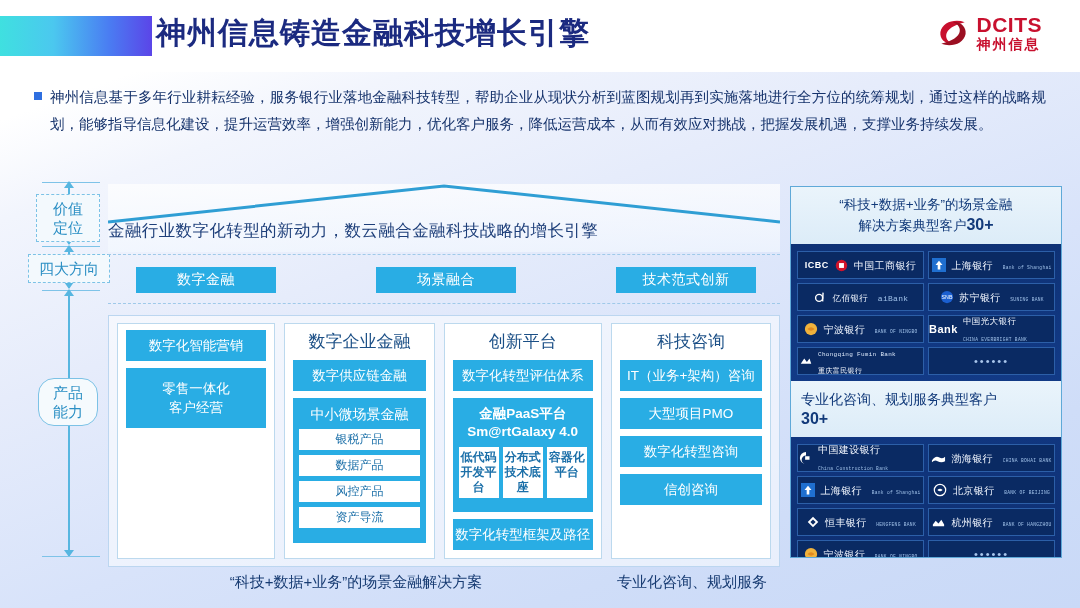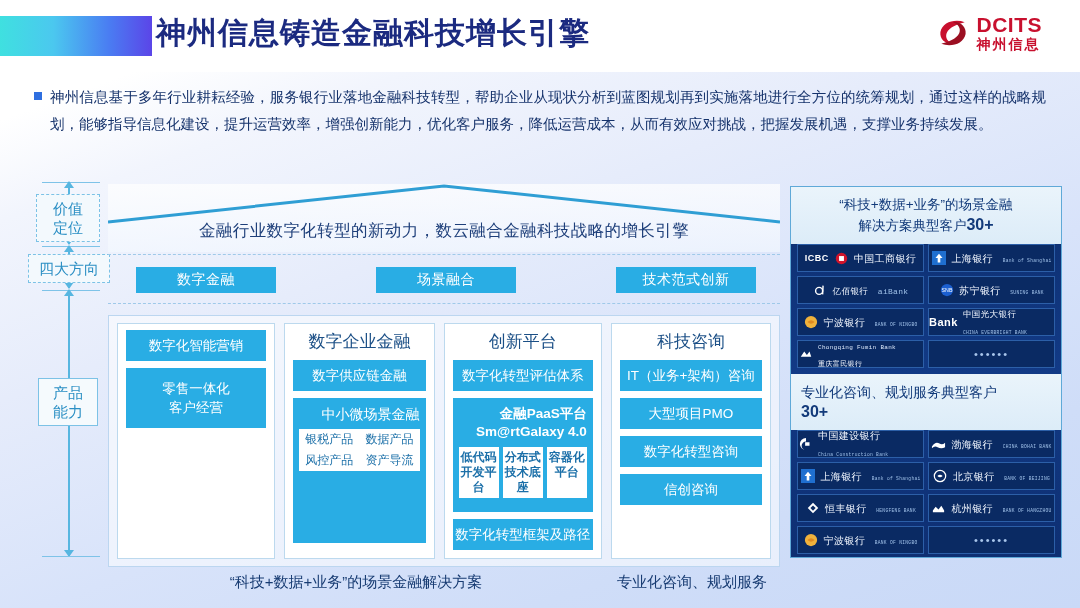--- a/index.html
+++ b/index.html
@@ -118,21 +118,20 @@
 
   .value-box {
     position: relative;
     width: 672px; height: 68px;
     background: linear-gradient(180deg, rgba(255,255,255,0.72), rgba(244,249,255,0.62));
     overflow: hidden;
   }
   .value-roof { position: absolute; left: 0; top: 0; width: 672px; height: 40px; display:block; }
   .value-text {
     position: absolute; left: 0; top: 36px; width: 672px;
-    text-align: center;
     font-size: 16.5px;
     color: #1e3f7a;
     letter-spacing: 0.4px;
   }
   .dash-sep {
     position: relative;
     width: 672px; height: 0;
     border-top: 1px dashed #9fc9e9;
     margin-top: 2px;
   }
@@ -199,24 +198,25 @@
   }
   .blk-tall { padding: 11px 2px; }
   .blk-group {
     background: #29ade4;
     color: #ffffff;
     font-size: 14px;
     text-align: center;
     padding: 7px 6px 8px 6px;
     margin-bottom: 7px;
   }
-  .blk-group .grp-title { margin-bottom: 6px; line-height: 18px; text-align: right; }
+  .blk-group .grp-title { margin-bottom: 6px; line-height: 18px; }
   .mini-grid {
     display: grid;
-    grid-template-columns: 1fr 1fr;
+    grid-template-columns: 1fr;
+    gap: 5px;
     font-family: Liberation Serif, serif;
   }
   .mini-grid3 {
     display: grid;
     grid-template-columns: 1fr 1fr 1fr;
     gap: 4px;
   }
   .mini {
     background: #ffffff;
     color: #1b6fa8;
@@ -263,21 +263,21 @@
     line-height: 20px;
     text-align: center;
     padding: 8px 8px 8px 8px;
   }
   .cust-head.left-align { text-align: left; padding-left: 10px; font-size: 14px; }
   .cust-head b { font-size: 16px; }
   .logo-grid {
     display: grid;
     grid-template-columns: 1fr 1fr;
     gap: 4px;
-    padding: 0 6px 6px 6px;
+    padding: 7px 6px 6px 6px;
   }
   .logo-tile {
     background: #0a2a63;
     border: 1px solid #2c5fa8;
     height: 28px;
     display: flex;
     align-items: center;
     justify-content: center;
     gap: 5px;
     box-sizing: border-box;
@@ -347,21 +347,21 @@
     <div class="rail-arrow" style="top:2px; height:62px;"></div>
     <div class="rail-chip" style="left:6px; top:14px; width:52px;">价值
 定位</div>
 
     <div class="rail-line" style="top:66px;"></div>
     <div class="rail-arrow" style="top:66px; height:42px;"></div>
     <div class="rail-chip" style="left:-2px; top:74px; width:70px;">四大方向</div>
 
     <div class="rail-line" style="top:110px;"></div>
     <div class="rail-arrow" style="top:110px; height:266px;"></div>
-    <div class="rail-chip" style="left:8px; top:198px; width:48px; border-style:solid; background:#f5fafd;">产品
+    <div class="rail-chip" style="left:8px; top:198px; width:48px; border-style:solid; background:#f5fafd;border-radius:16px;">产品
 能力</div>
 
     <div class="rail-line" style="top:376px;"></div>
   </div>
 
   <div class="mid">
 
     <div class="value-box">
       <svg class="value-roof" viewBox="0 0 672 40" preserveAspectRatio="none">
         <polyline points="0,38 336,2 672,38" fill="none" stroke="#2f9ed4" stroke-width="3"></polyline>

